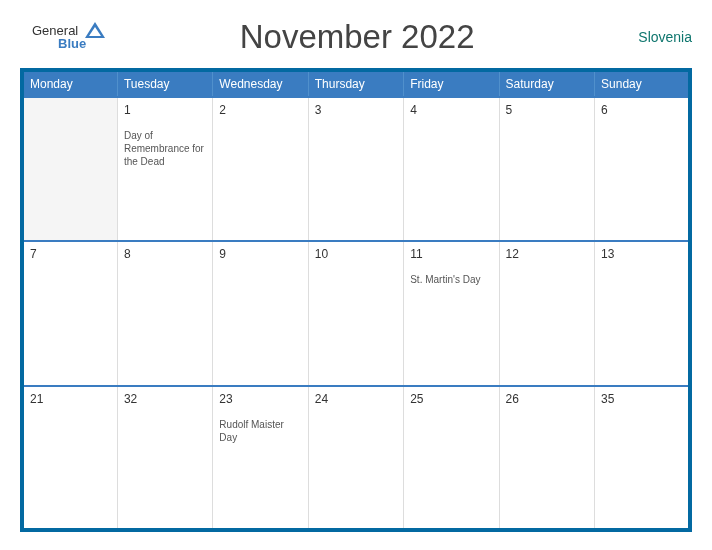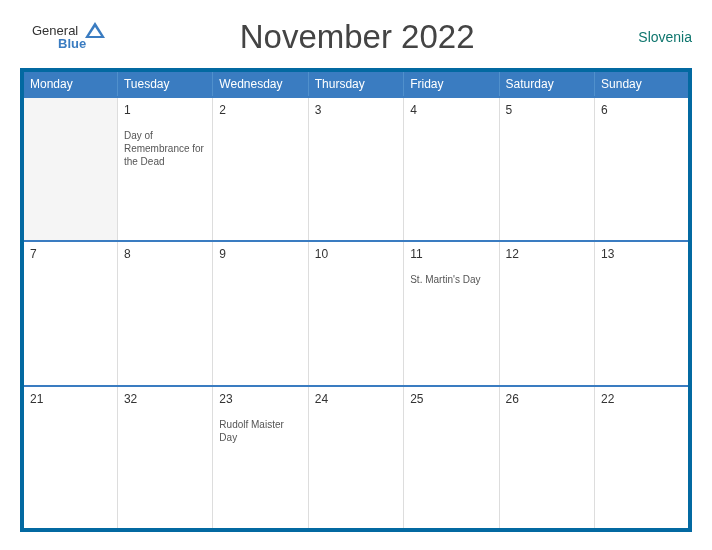--- a/index.html
+++ b/index.html
@@ -224,18 +224,18 @@
           <td>
             <span class="day-num">24</span>
           </td>
           <td>
             <span class="day-num">25</span>
           </td>
           <td>
             <span class="day-num">26</span>
           </td>
           <td>
-            <span class="day-num">22</span>
+            <span class="day-num">35</span>
           </td>
         </tr>
       </tbody>
   </table>
 </div>
 
 </body></html>

